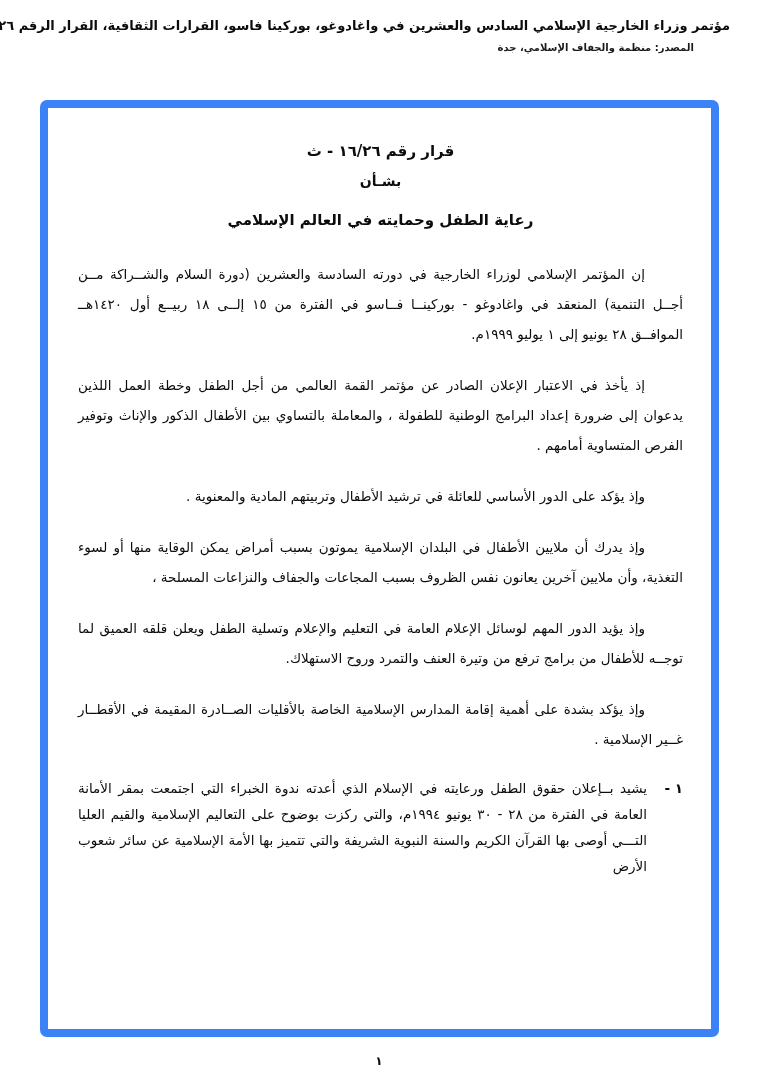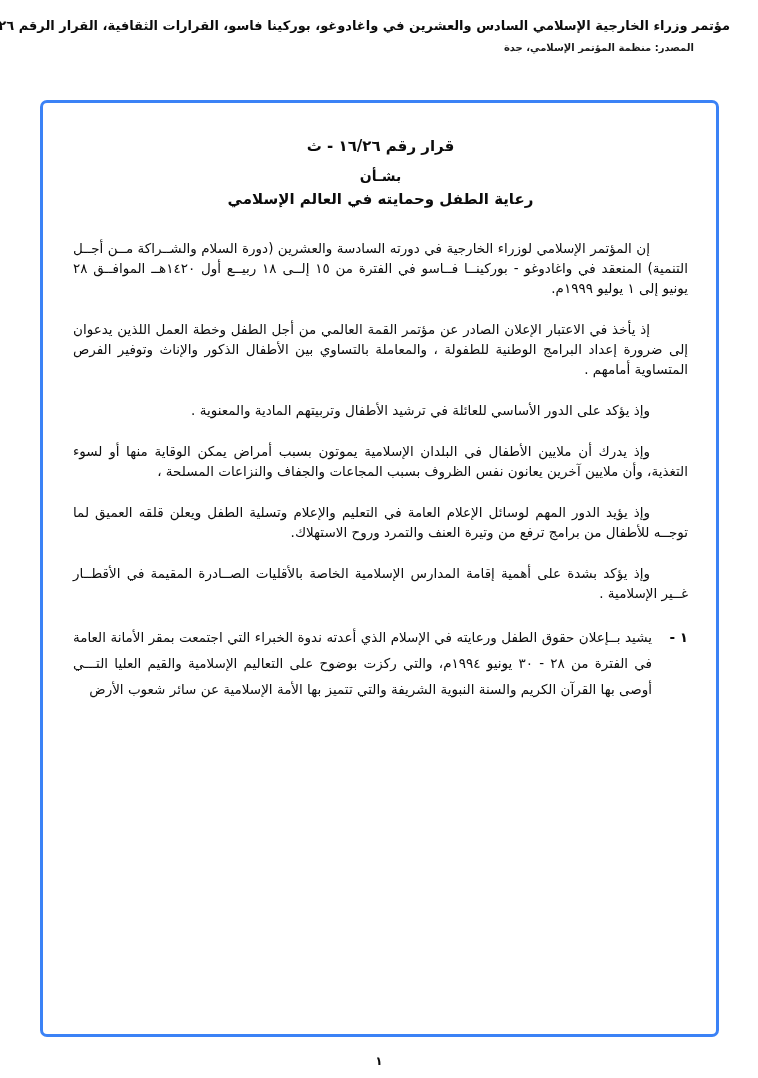--- a/index.html
+++ b/index.html
@@ -38,55 +38,55 @@
     font-weight: 700;
     color: #1a1a1a;
   }
   
   .doc-frame {
     position: absolute;
     top: 100px;
     left: 40px;
     width: 679px;
     height: 937px;
-    border: 3px solid #3b82f6;
+    border: 8px solid #3b82f6;
     border-radius: 7px;
     background: #ffffff;
     box-sizing: border-box;
     padding: 34px 28px 16px 30px;
     overflow: hidden;
   }
   .doc-titles {
     direction: rtl;
     text-align: center;
     margin-bottom: 30px;
   }
   .title-number {
     font-size: 15px;
     font-weight: 700;
     margin-bottom: 13px;
   }
   .title-regarding {
     font-size: 14px;
     font-weight: 700;
     letter-spacing: 1px;
-    margin-bottom: 6px;
+    margin-bottom: 22px;
   }
   .title-subject {
     font-size: 15px;
     font-weight: 700;
   }
   
   .doc-body {
     direction: rtl;
   }
   .doc-body p {
     margin: 0 0 21px 0;
     font-size: 13.5px;
-    line-height: 20px;
+    line-height: 30px;
     text-align: justify;
     text-align-last: right;
     text-indent: 38px;
   }
   
   .list-item {
     display: flex;
     direction: rtl;
     margin-top: 4px;
   }
@@ -115,21 +115,21 @@
     font-weight: 700;
   }
 </style>
 </head>
 <body>
 
 <div class="page">
 
   <div class="page-header">
     <div class="header-line1">مؤتمر وزراء الخارجية الإسلامي السادس والعشرين في واغادوغو، بوركينا فاسو، القرارات الثقافية، القرار الرقم ١٦/٢٦-ث</div>
-    <div class="header-line2">المصدر:  منظمة المؤتمر الإسلامي، جدة</div>
+    <div class="header-line2">المصدر:  منظمة والجفاف الإسلامي، جدة</div>
   </div>
 
   <div class="doc-frame">
 
     <div class="doc-titles">
       <div class="title-number">قرار رقم ١٦/٢٦ - ث</div>
       <div class="title-regarding">بشـأن</div>
       <div class="title-subject">رعاية الطفل وحمايته في العالم الإسلامي</div>
     </div>
 

